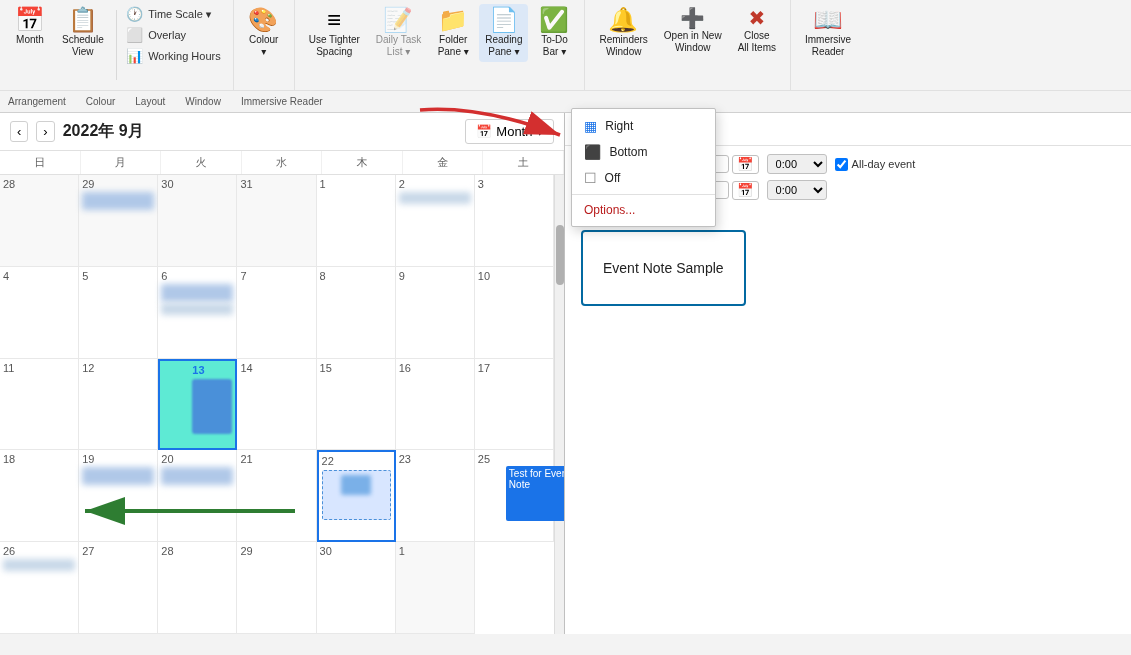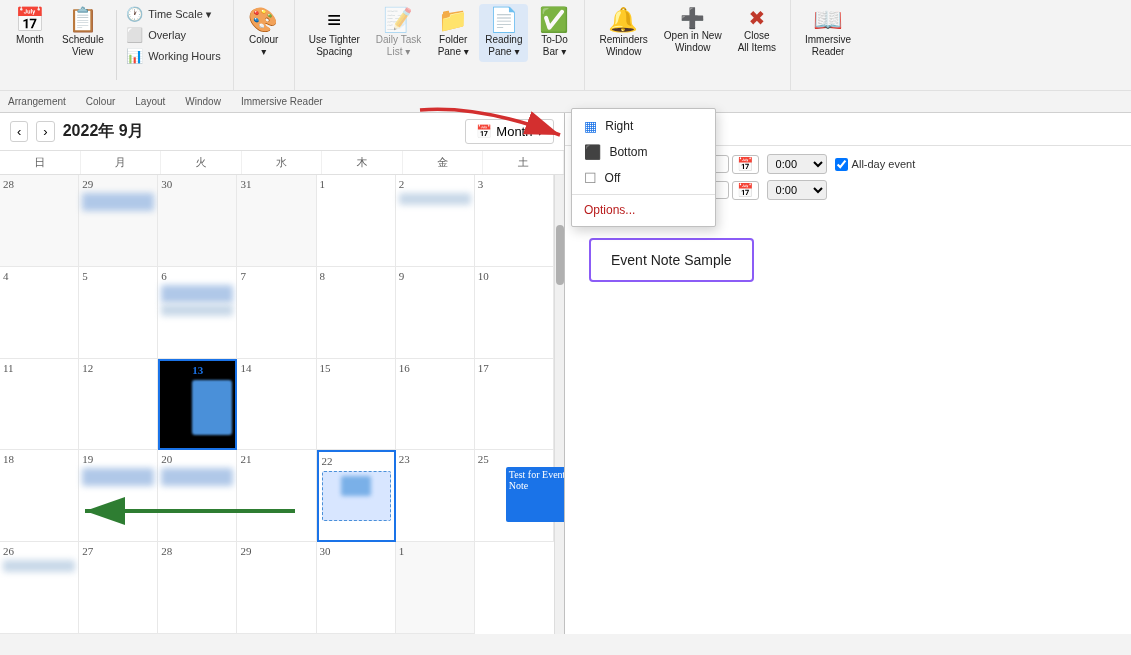--- a/index.html
+++ b/index.html
@@ -56,24 +56,24 @@
     .calendar-area { flex: 0 0 565px; display: flex; flex-direction: column; border-right: 1px solid #c0c0c0; background: #fff; position: relative; }
 
     .calendar-nav { display: flex; align-items: center; padding: 6px 10px; gap: 8px; border-bottom: 1px solid #e0e0e0; }
     .nav-btn { cursor: pointer; border: 1px solid #d0d0d0; background: white; border-radius: 3px; padding: 2px 6px; font-size: 13px; }
     .nav-date { font-size: 16px; font-weight: 600; color: #222; flex: 1; }
     .nav-month-btn { display: flex; align-items: center; gap: 4px; padding: 4px 10px; border: 1px solid #d0d0d0; background: white; border-radius: 3px; cursor: pointer; font-size: 13px; }
 
     .calendar-grid-header { display: grid; grid-template-columns: repeat(7, 1fr); border-bottom: 1px solid #e0e0e0; }
     .cal-day-header { text-align: center; padding: 4px 2px; font-size: 11px; color: #666; border-right: 1px solid #f0f0f0; }
 
-    .calendar-grid { display: grid; grid-template-columns: repeat(7, 1fr); grid-template-rows: repeat(5, 1fr); flex: 1; overflow: hidden; font-family: Liberation Serif, serif; }
+    .calendar-grid { display: grid; grid-template-columns: repeat(7, 1fr); grid-template-rows: repeat(5, 1fr); flex: 1; overflow: hidden; }
     .cal-cell { border-right: 1px solid #e8e8e8; border-bottom: 1px solid #e8e8e8; padding: 2px 3px; position: relative; min-height: 70px; background: #fff; }
     .cal-cell.other-month { background: #f8f8f8; }
-    .cal-cell.today { background: #000000; padding-left: 32px; }
+    .cal-cell.today { background: #5eead4; padding-left: 32px; }
     .cal-cell.selected { border: 2px solid #1a73e8; }
     .cal-cell .day-num { font-size: 11px; color: #555; font-weight: 500; }
     .cal-cell.today .day-num { color: #1a73e8; font-weight: 700; }
 
     .blurred-block { height: 18px; background: #b0c8e8; border-radius: 2px; margin: 1px 0; filter: blur(3px); }
     .blurred-small { height: 12px; background: #c8d8e8; border-radius: 2px; margin: 1px 0; filter: blur(3px); }
 
     
     .scrollbar { position: absolute; right: 0; top: 0; bottom: 0; width: 10px; background: #f0f0f0; border-left: 1px solid #ddd; }
     .scrollbar-thumb { width: 8px; height: 60px; background: #b0b0b0; border-radius: 4px; margin: 2px auto; margin-top: 50px; }
@@ -85,24 +85,24 @@
     .event-form { padding: 8px 16px; }
     .form-row { display: flex; align-items: center; gap: 8px; margin-bottom: 6px; }
     .form-label { font-size: 12px; color: #555; width: 70px; }
     .form-date { display: flex; align-items: center; gap: 3px; }
     .form-date input { border: 1px solid #c0c0c0; border-radius: 3px; padding: 2px 4px; font-size: 11px; width: 70px; }
     .cal-btn { cursor: pointer; border: 1px solid #c0c0c0; background: white; border-radius: 3px; padding: 1px 4px; }
     .time-select { border: 1px solid #c0c0c0; border-radius: 3px; padding: 2px 4px; font-size: 11px; width: 60px; }
     .allday-check { display: flex; align-items: center; gap: 4px; font-size: 11px; color: #333; }
 
     .event-note-box {
-      border: 2px solid #8b5cf6;
+      border: 2px solid #0369a1;
       border-radius: 4px;
-      padding: 12px 20px;
-      margin: 24px;
+      padding: 28px 20px;
+      margin: 16px;
       font-size: 14px;
       color: #222;
       font-weight: 500;
       display: inline-block;
       align-self: flex-start;
     }
 
     
     .green-arrow {
       position: absolute;

